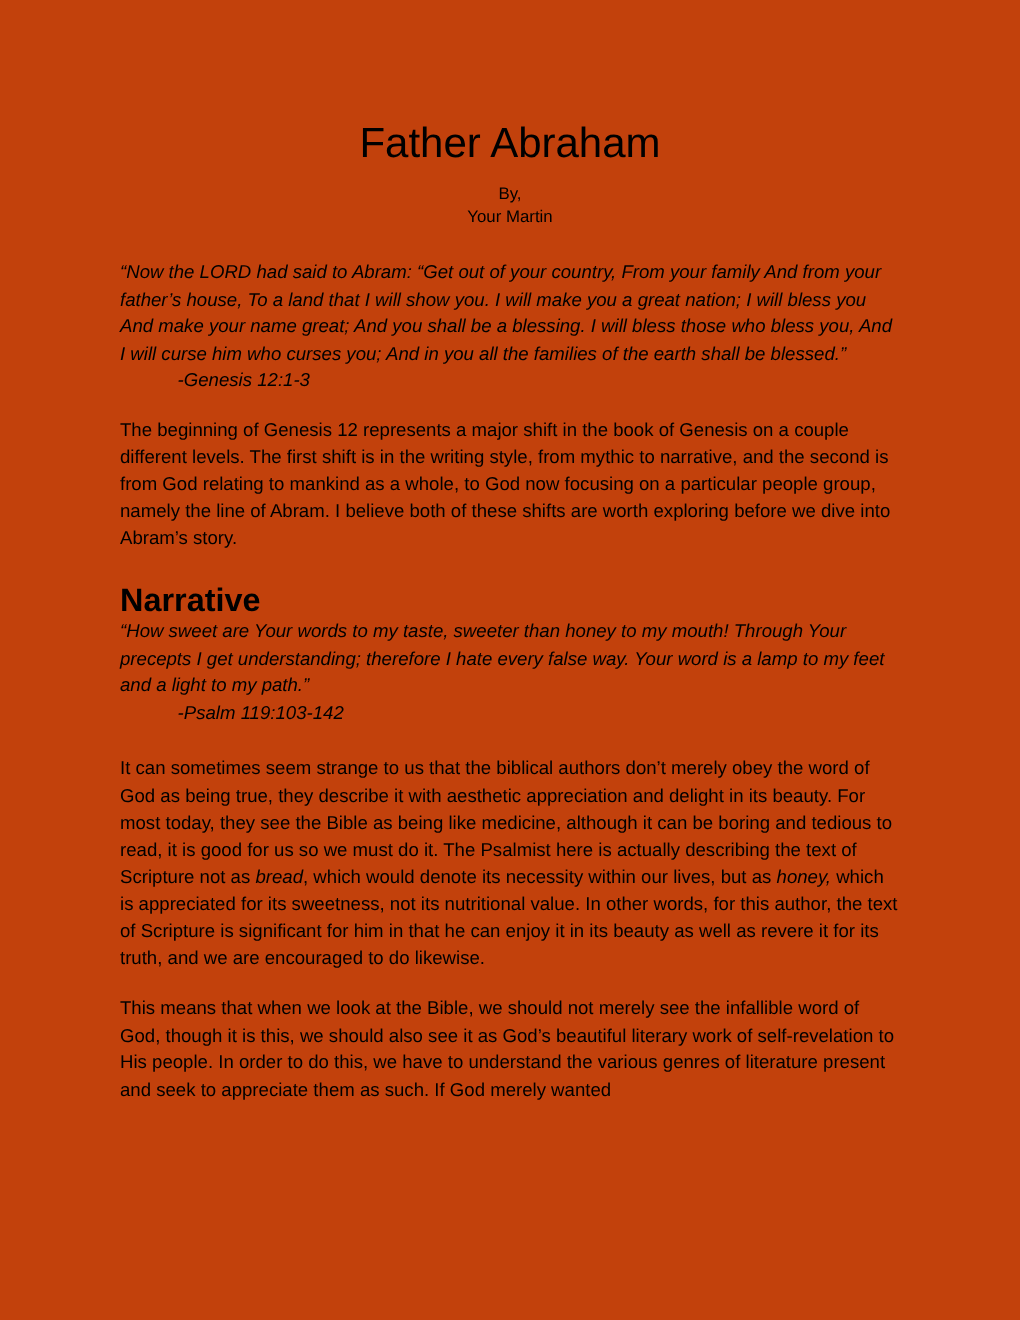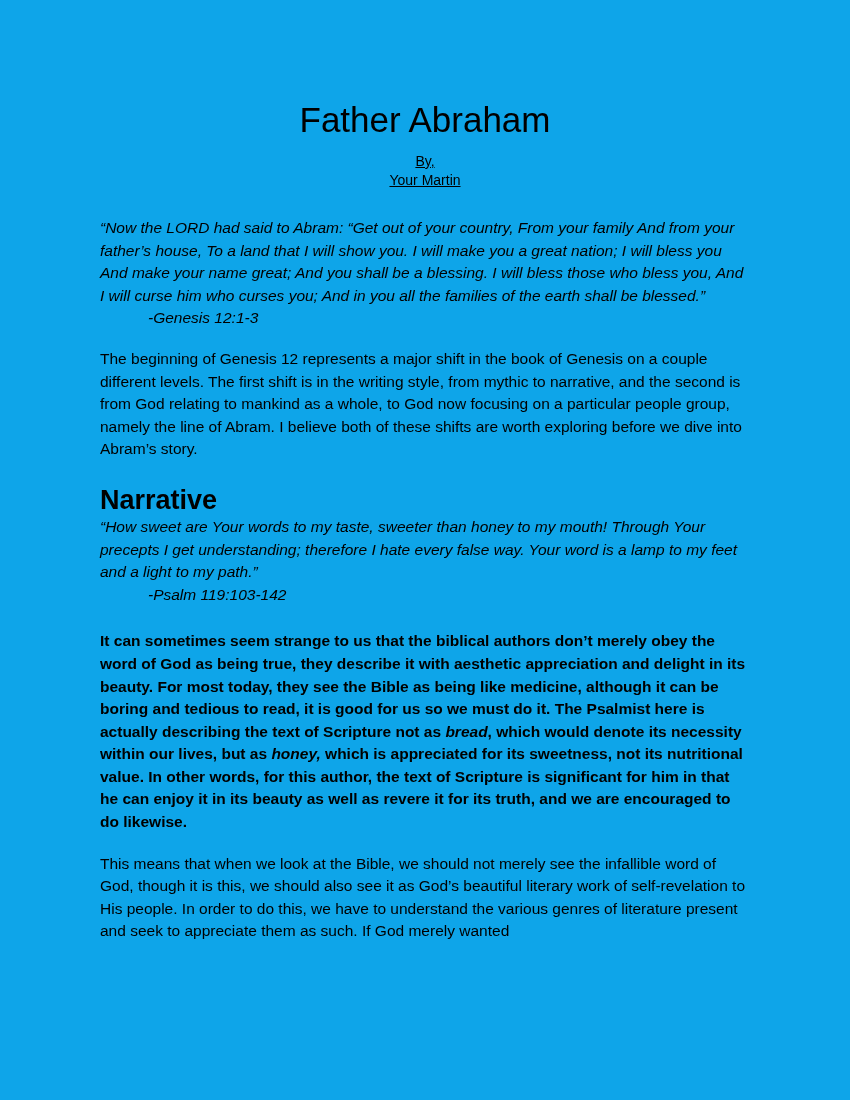--- a/index.html
+++ b/index.html
@@ -1,59 +1,58 @@
 <!DOCTYPE html>
 <html><head>
 <meta charset="utf-8">
 <style>
   * { box-sizing: border-box; }
   html, body { margin: 0; padding: 0; background: #ffffff; }
   .page {
     position: relative;
     width: 850px;
     height: 1100px;
-    background: #0ea5e9;
+    background: #c2410c;
     color: #000000;
     font-family: "Liberation Sans", sans-serif;
     padding: 100px 100px 0 100px;
     overflow: hidden;
   }
   .doc-title {
     margin: 0;
     font-size: 35px;
     line-height: 40px;
     font-weight: 400;
     text-align: center;
     letter-spacing: 0;
   }
   .byline {
     margin-top: 12px;
     text-align: center;
     font-size: 14px;
     line-height: 19px;
-    text-decoration: underline;
   }
   .byline p { margin: 0; }
   .para, .quote-text, .quote-attribution {
     margin: 0;
     font-size: 15.5px;
     line-height: 22.6px;
   }
   .quote { font-style: italic; }
   .quote-attribution { text-indent: 48px; }
   .quote-genesis { margin-top: 27px; }
   .para-intro { margin-top: 18px; }
   .section-heading {
     margin: 23px 0 0 0;
     font-size: 27px;
     line-height: 32px;
     font-weight: 700;
   }
   .quote-psalm { }
-  .para-honey { margin-top: 24px; font-weight: bold; }
+  .para-honey { margin-top: 24px; }
   .para-infallible { margin-top: 19px; }
   .em { font-style: italic; }
 </style>
 </head>
 <body>
 
 <div class="page">
 
   <h1 class="doc-title">Father Abraham</h1>
 

